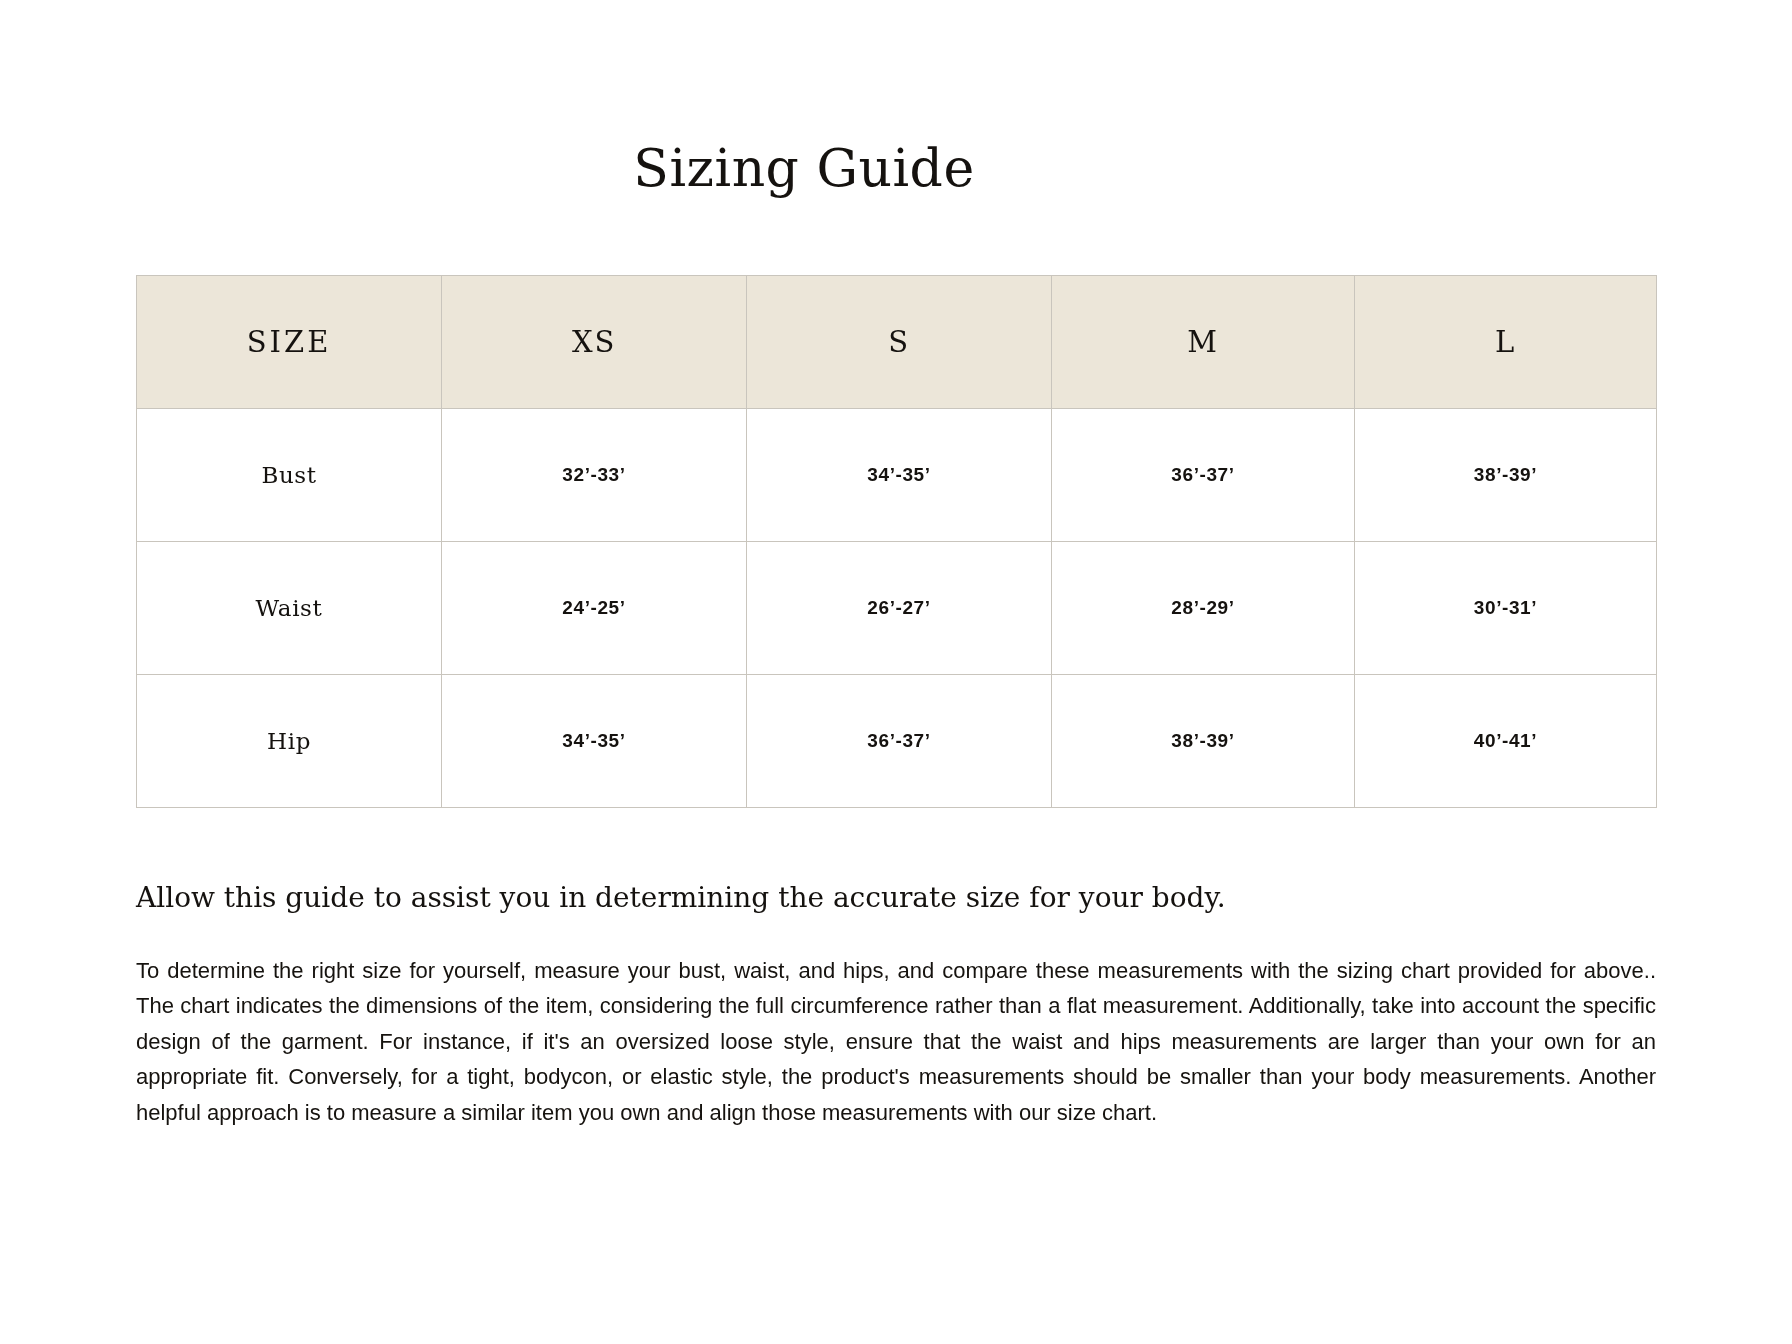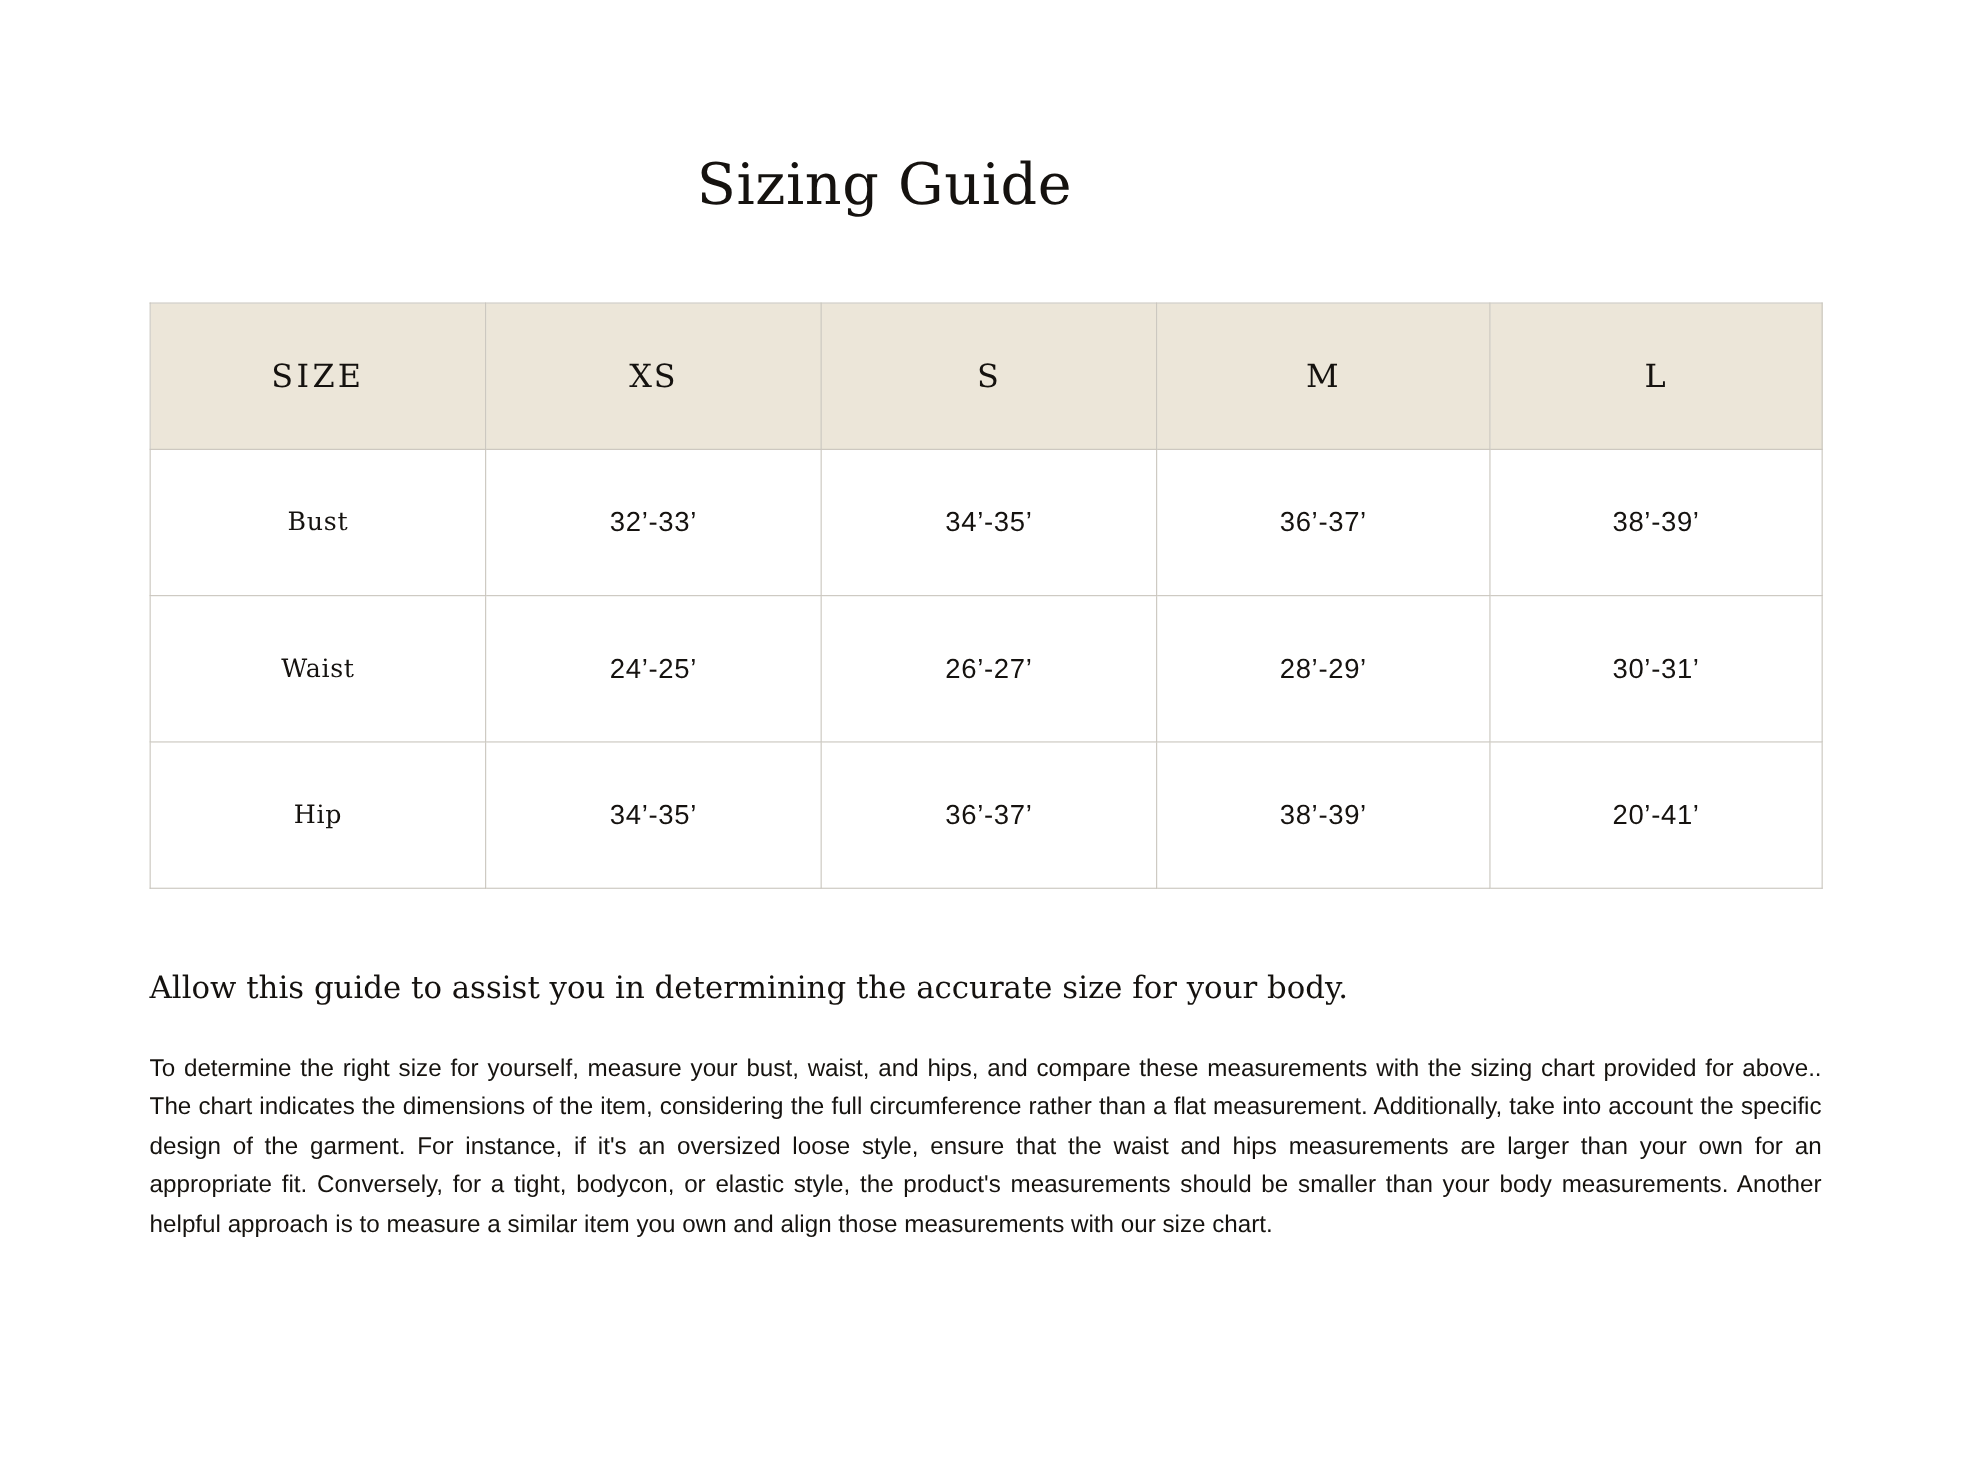--- a/index.html
+++ b/index.html
@@ -64,23 +64,24 @@
   }
   table.size-table tbody td.row-label {
     font-family: "DejaVu Serif", serif;
     font-weight: 400;
     font-size: 23px;
     letter-spacing: 0.6px;
     color: #15120f;
   }
   table.size-table tbody td.measure {
     font-family: "Liberation Sans", sans-serif;
-    font-size: 25px;
+    font-size: 19px;
     letter-spacing: 0.6px;
     color: #15120f;
+    font-weight: bold;
   }
   col.c1 { width: 305px; }
   col.c2 { width: 305px; }
   col.c3 { width: 305px; }
   col.c4 { width: 303px; }
   col.c5 { width: 302px; }
 
   
   .lead {
     font-family: "DejaVu Serif", serif;
@@ -147,21 +148,21 @@
         <td class="measure">24’-25’</td>
         <td class="measure">26’-27’</td>
         <td class="measure">28’-29’</td>
         <td class="measure">30’-31’</td>
       </tr>
       <tr>
         <td class="row-label">Hip</td>
         <td class="measure">34’-35’</td>
         <td class="measure">36’-37’</td>
         <td class="measure">38’-39’</td>
-        <td class="measure">20’-41’</td>
+        <td class="measure">40’-41’</td>
       </tr>
     </tbody>
   </table>
 
   <p class="lead">Allow this guide to assist you in determining the accurate size for your body.</p>
 
   <p class="para">To determine the right size for yourself, measure your bust, waist, and hips, and compare these measurements with the sizing chart provided for above.. The chart indicates the dimensions of the item, considering the full circumference rather than a flat measurement. Additionally, take into account the specific design of the garment. For instance, if it's an oversized loose style, ensure that the waist and hips measurements are larger than your own for an appropriate fit. Conversely, for a tight, bodycon, or elastic style, the product's measurements should be smaller than your body measurements. Another helpful approach is to measure a similar item you own and align those measurements with our size chart.</p>
 
 
 </div>

